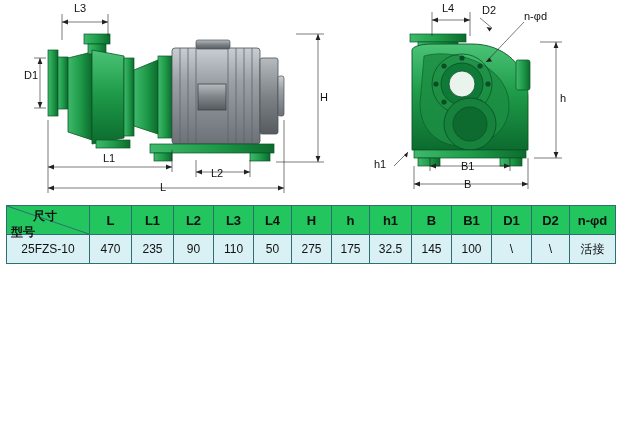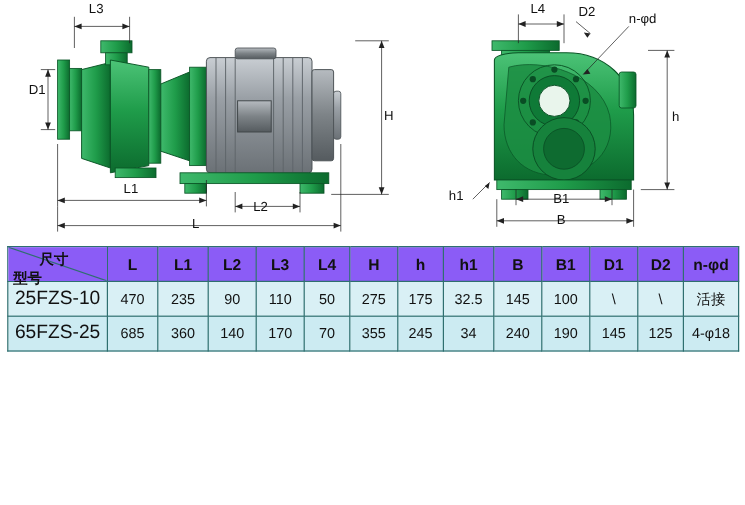--- a/index.html
+++ b/index.html
@@ -30,33 +30,33 @@
   }
   th,td{
     border:1px solid #2f6f6f;
     text-align:center;
     font-size:12px;
     color:#111;
     height:28px;
     padding:0;
   }
   thead th{
-    background:#8b5cf6;
+    background:#22c55e;
     font-weight:bold;
     font-size:13px;
     margin-left:20px;
   }
   tbody td{
     background:#d9f0f5;
   }
   tbody tr:nth-child(even) td{
     background:#ccebf2;
   }
   td.model{
-    font-size:16px;
+    font-size:12px;
     font-weight:normal;
   }
   th.corner{
     position:relative;
     padding:0;
   }
   th.corner .tl{
     position:absolute;left:26px;top:2px;font-size:12px;font-weight:bold;
   }
   th.corner .bl{
@@ -321,30 +321,14 @@
       <td>50</td>
       <td>275</td>
       <td>175</td>
       <td>32.5</td>
       <td>145</td>
       <td>100</td>
       <td>\</td>
       <td>\</td>
       <td>活接</td>
     </tr>
-    <tr>
-      <td class="model">65FZS-25</td>
-      <td>685</td>
-      <td>360</td>
-      <td>140</td>
-      <td>170</td>
-      <td>70</td>
-      <td>355</td>
-      <td>245</td>
-      <td>34</td>
-      <td>240</td>
-      <td>190</td>
-      <td>145</td>
-      <td>125</td>
-      <td>4-φ18</td>
-    </tr>
   </tbody>
 </table>
 
 </body></html>

